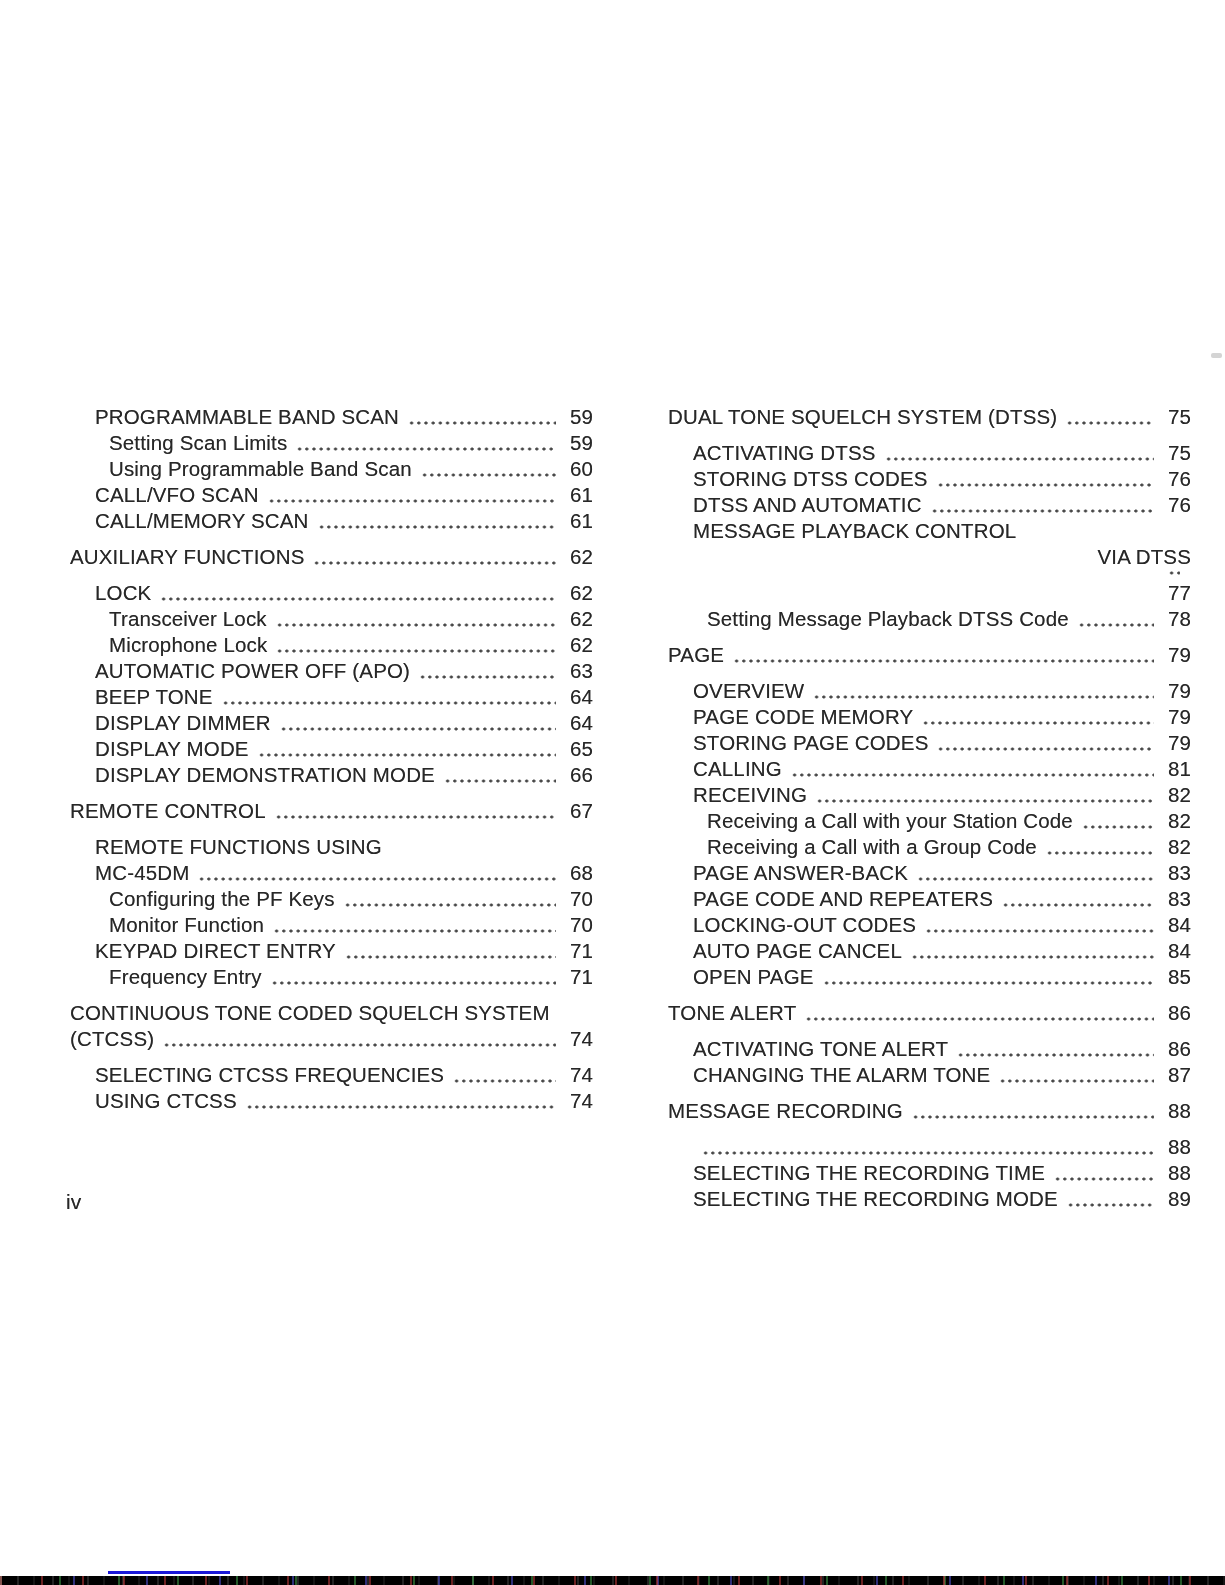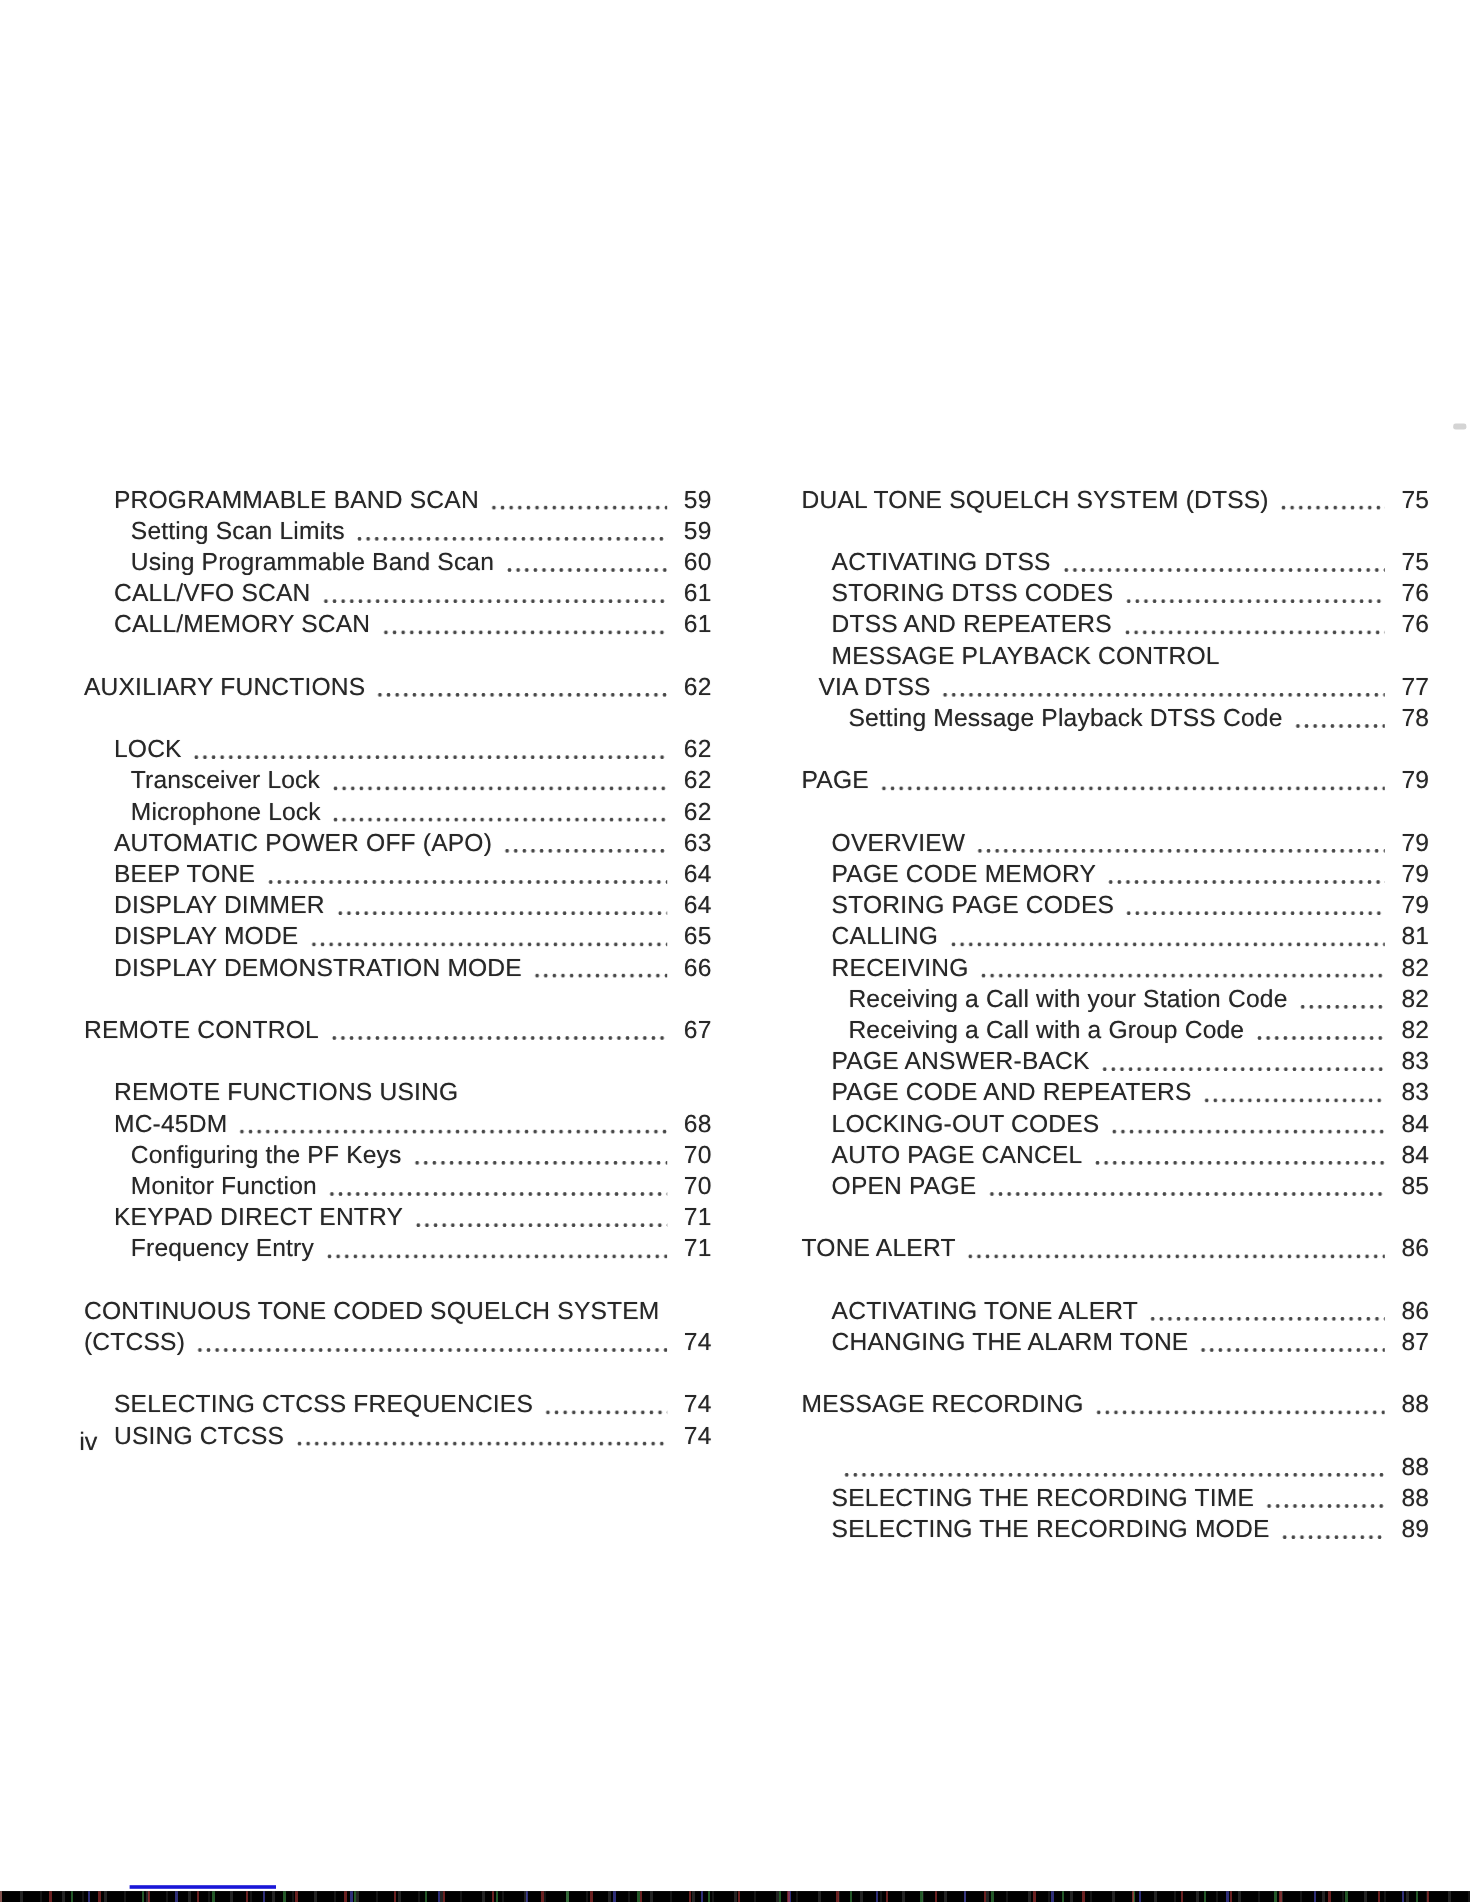--- a/index.html
+++ b/index.html
@@ -26,21 +26,21 @@
     background-image:radial-gradient(circle, #474747 1.3px, rgba(0,0,0,0) 1.8px);
     background-size:7.2px 6px; background-repeat:repeat-x;
   }
   .entry .pagenum {
     flex:0 0 auto; min-width:26px; text-align:right;
     text-shadow:0 0 0.6px rgba(25,25,25,0.5);
   }
   .indent-0 { padding-left:0; }
   .indent-1 { padding-left:25px; }
   .indent-2 { padding-left:39px; }
-  .gap-before { margin-top:26px; }
+  .gap-before { margin-top:10px; }
   .footer-page-number {
     position:absolute; left:66px; top:1189px;
     font-size:21px; line-height:26px;
     text-shadow:0 0 0.6px rgba(25,25,25,0.5);
   }
   .artifact-blue-line {
     position:absolute; left:108px; top:1571px; width:122px; height:3px;
     background:#1a17d8;
   }
   .artifact-bottom-strip {
@@ -194,28 +194,28 @@
         <span class="label">ACTIVATING DTSS</span>
         <span class="leader"></span>
         <span class="pagenum">75</span>
       </div>
       <div class="entry indent-1">
         <span class="label">STORING DTSS CODES</span>
         <span class="leader"></span>
         <span class="pagenum">76</span>
       </div>
       <div class="entry indent-1">
-        <span class="label">DTSS AND REPEATERS</span>
+        <span class="label">DTSS AND AUTOMATIC</span>
         <span class="leader"></span>
         <span class="pagenum">76</span>
       </div>
       <div class="entry indent-1">
         <span class="label">MESSAGE PLAYBACK CONTROL</span>
       </div>
-      <div class="entry indent-1" style="padding-left: 14px;">
+      <div class="entry indent-1" style="padding-left: 14px; flex-direction: column;">
         <span class="label">VIA DTSS</span>
         <span class="leader"></span>
         <span class="pagenum">77</span>
       </div>
       <div class="entry indent-2">
         <span class="label">Setting Message Playback DTSS Code</span>
         <span class="leader"></span>
         <span class="pagenum">78</span>
       </div>
       <div class="entry indent-0 gap-before">

